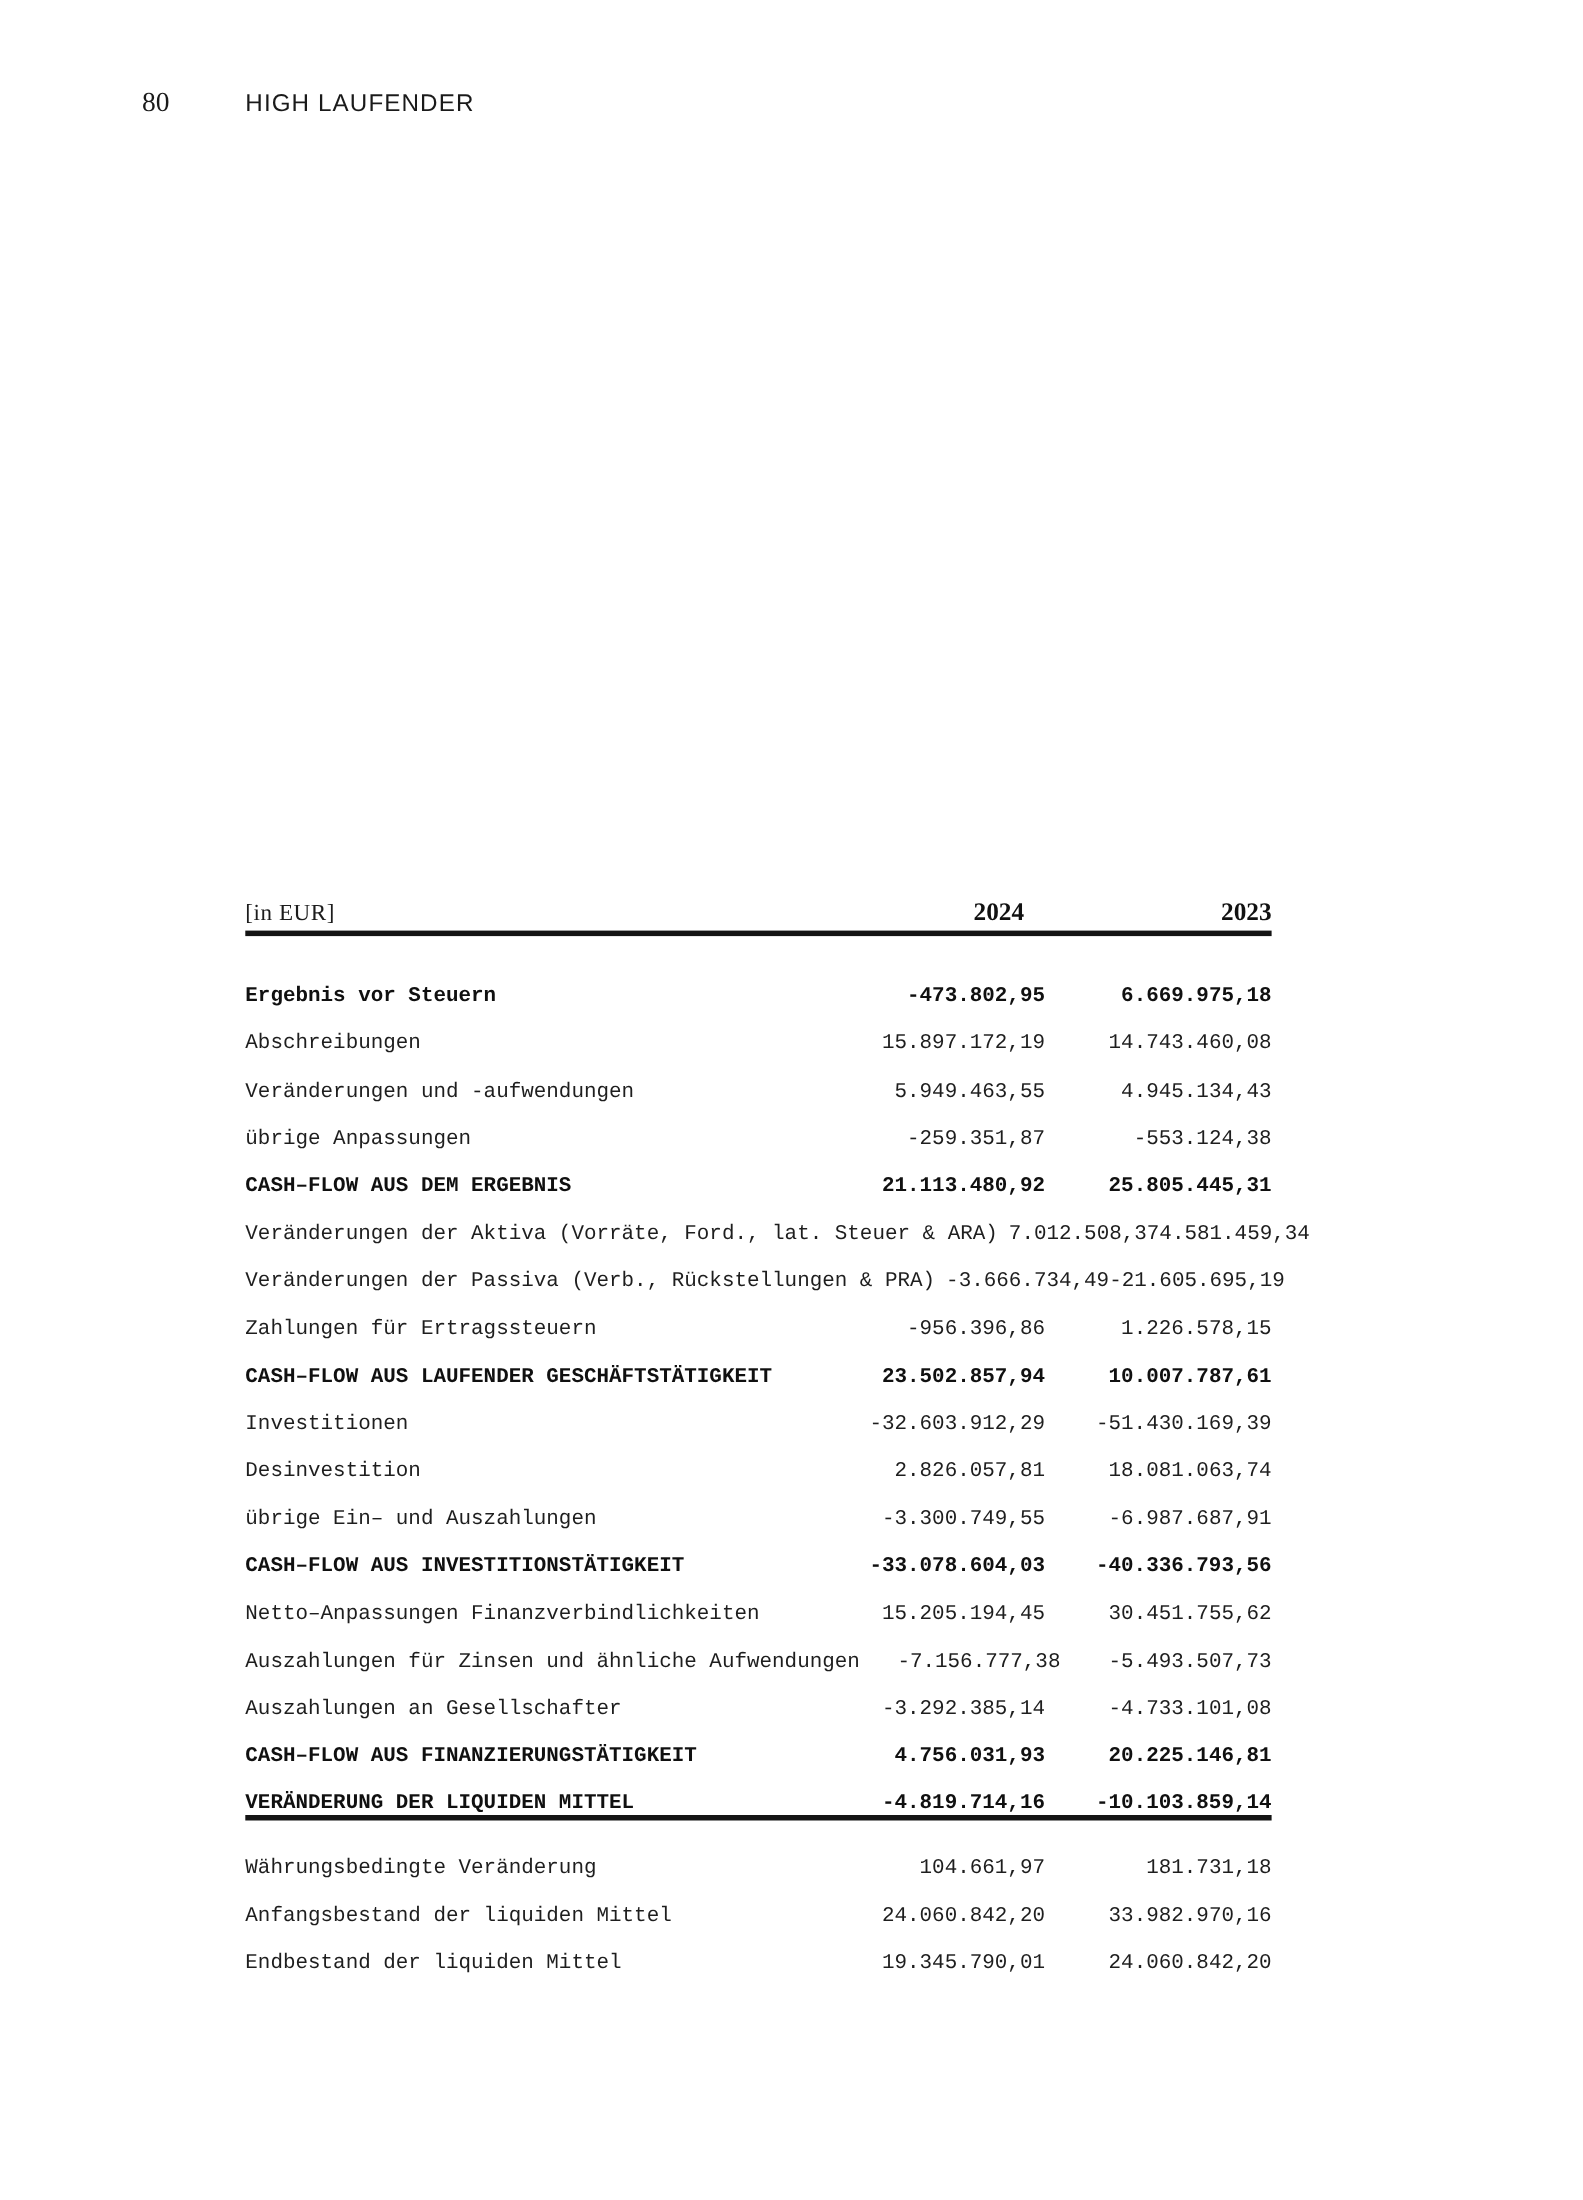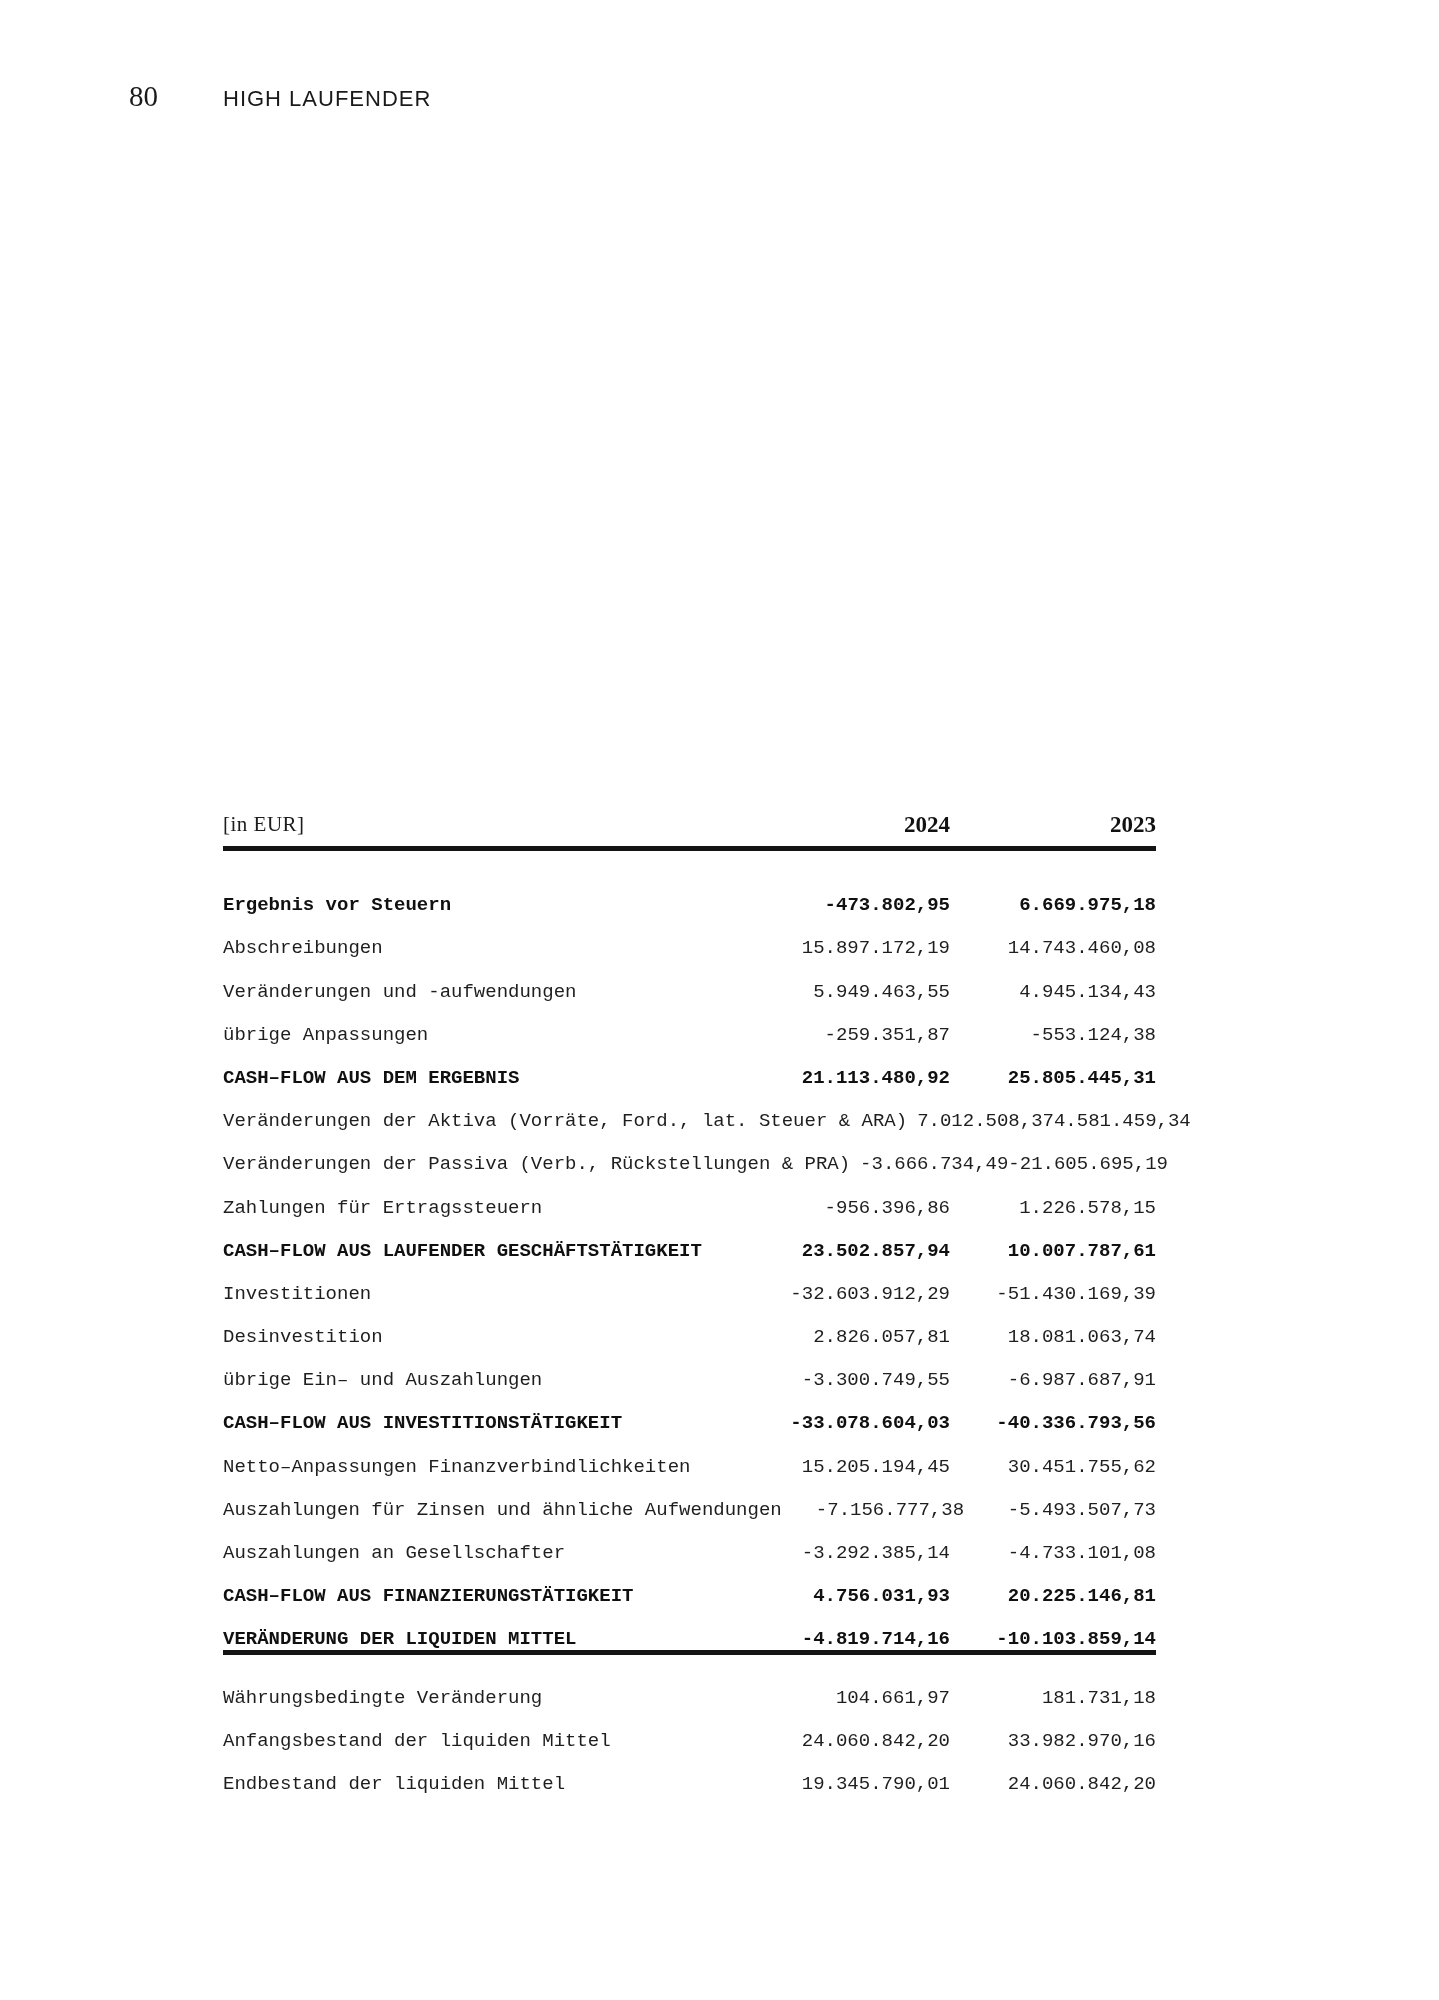--- a/index.html
+++ b/index.html
@@ -19,42 +19,43 @@
   
   .doc-header {
     position: absolute;
     top: 80px;
     left: 129px;
     display: flex;
     align-items: baseline;
   }
   .page-num {
     font-family: "Liberation Serif", serif;
-    font-size: 29px;
+    font-size: 25px;
     color: #1a1a1a;
     display: inline-block;
     width: 94px;
   }
   .doc-title {
     font-family: "Liberation Sans", sans-serif;
     font-size: 22px;
     letter-spacing: 1px;
     color: #1a1a1a;
   }
   
   .cashflow {
     position: absolute;
     left: 223px;
     top: 812px;
     width: 933px;
   }
   .thead {
     display: flex;
-    align-items: flex-start;
+    align-items: center;
     height: 34px;
+    gap: 19px;
   }
   .unit {
     flex: 1;
     font-family: "Liberation Serif", serif;
     font-size: 21px;
     letter-spacing: 0.5px;
     color: #1c1c1c;
   }
   .col-year {
     font-family: "Liberation Serif", serif;

